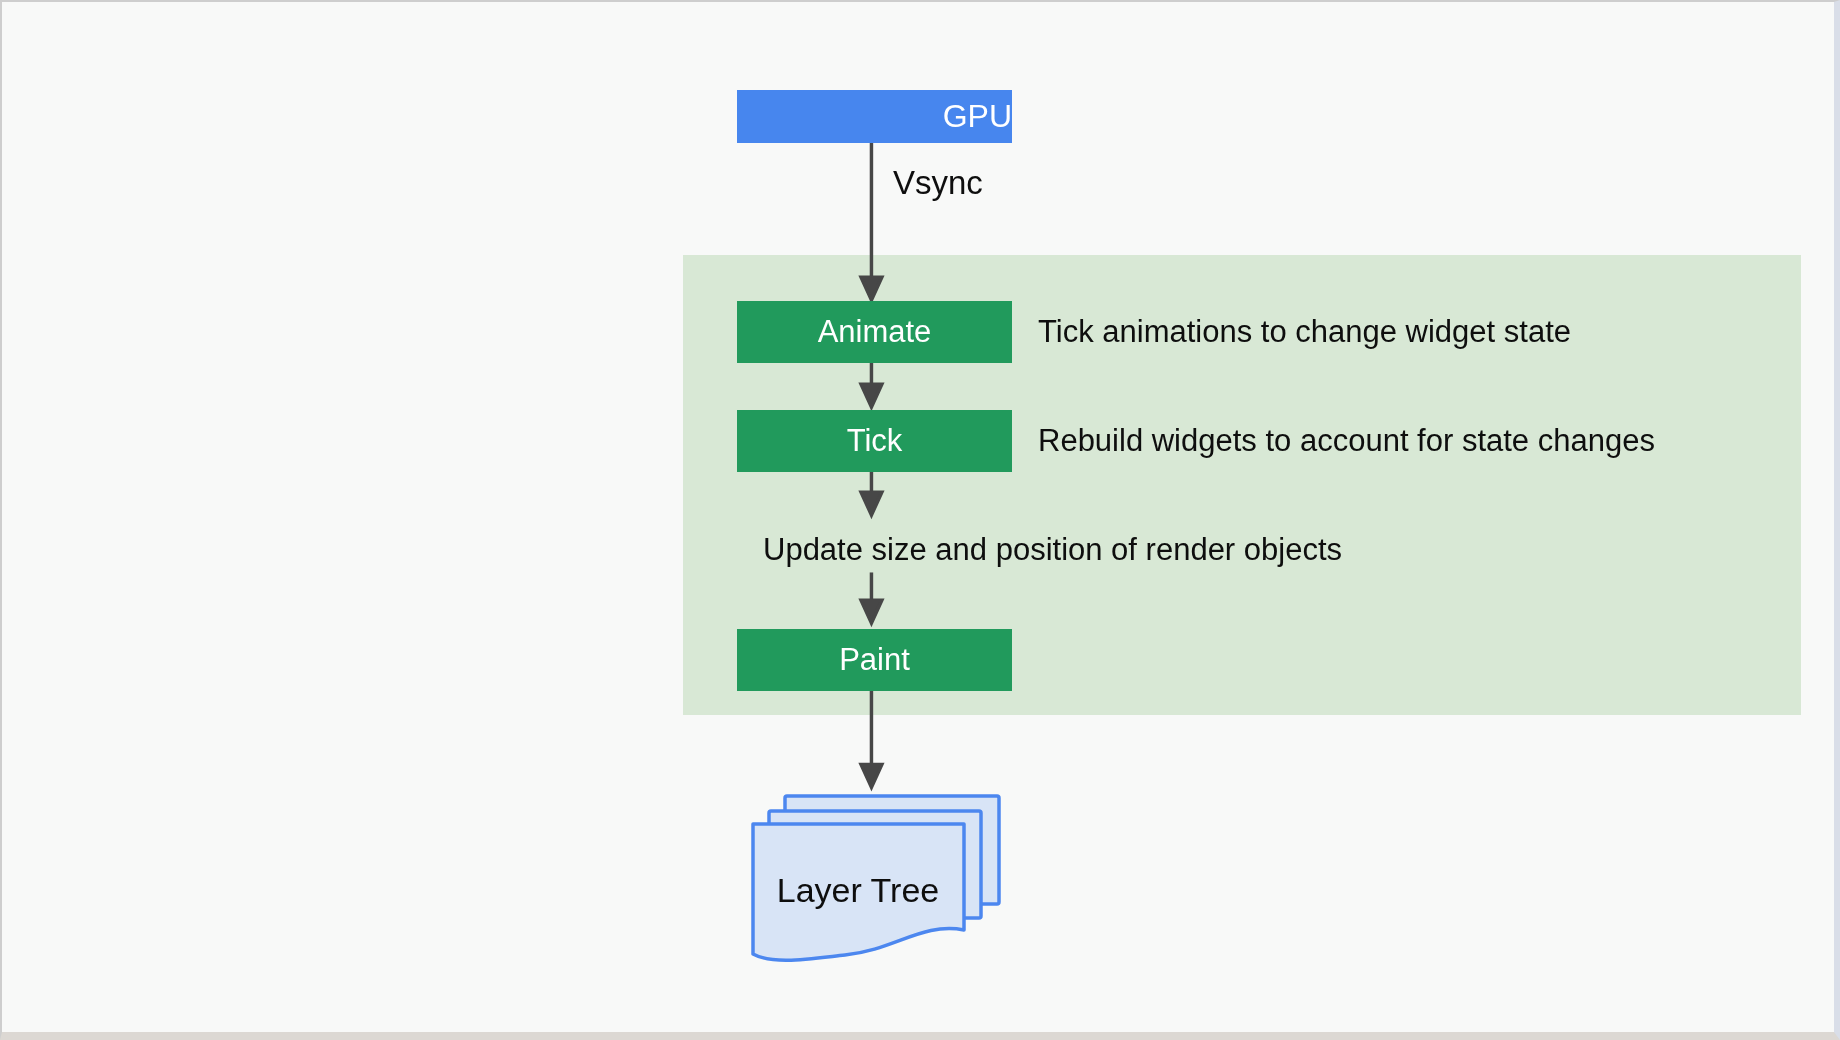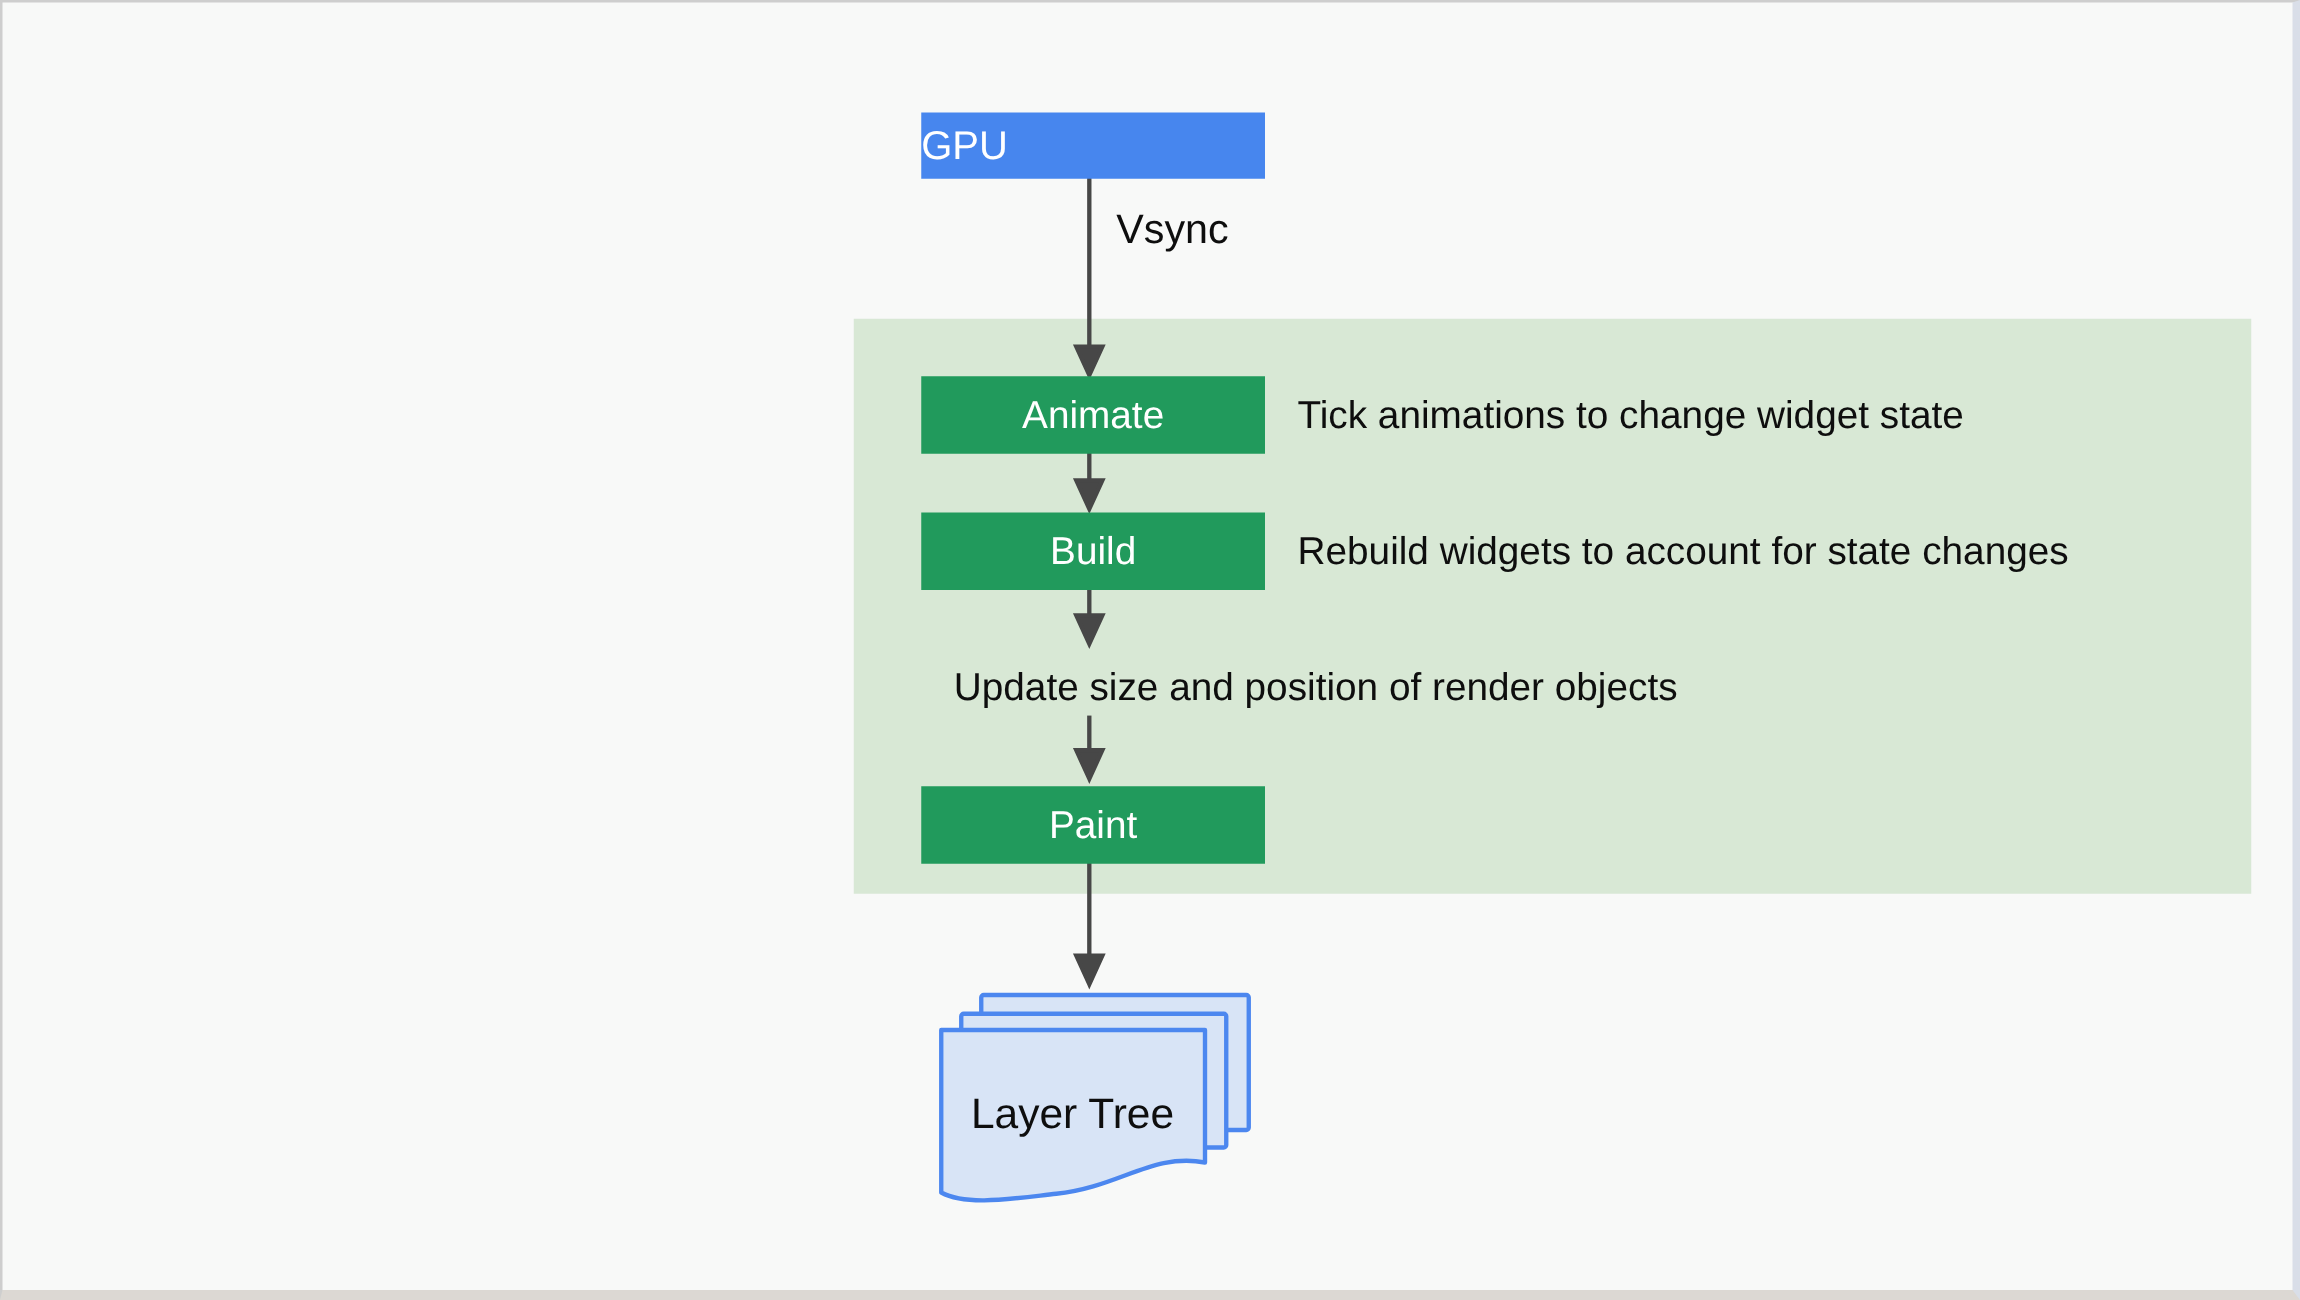--- a/index.html
+++ b/index.html
@@ -12,21 +12,21 @@
   .left-panel{position:absolute;left:0;top:0;width:656px;height:100%;
     background:#4786EE;box-shadow:7px 0 14px rgba(0,0,0,0.30);}
   .slide-title{position:absolute;left:58px;top:172px;margin:0;
     font-size:50px;font-weight:400;color:#ffffff;letter-spacing:0.5px;white-space:nowrap;}
   
   .diagram{position:absolute;inset:0;}
   .green-bg{position:absolute;left:681px;top:253px;width:1118px;height:460px;
     background:#D8E8D5;}
   .gpu-box{position:absolute;left:735px;top:88px;width:275px;height:53px;
     background:#4786EE;color:#ffffff;font-size:32px;
-    display:flex;align-items:center;justify-content:flex-start;}
+    display:flex;align-items:center;justify-content:flex-end;}
   .vsync-label{position:absolute;left:891px;top:162px;font-size:33px;color:#0e0e0e;}
   .arrows{position:absolute;inset:0;width:100%;height:100%;pointer-events:none;}
   .stage-row{position:absolute;left:735px;width:1060px;height:56px;
     display:flex;align-items:center;}
   .stage-row.r0{top:302px}.stage-row.r1{top:411px}.stage-row.r2{top:520px}.stage-row.r3{top:630px}
   .stage-box{width:275px;height:62px;flex:0 0 275px;background:#219A5C;color:#ffffff;
     font-size:31px;display:flex;align-items:center;justify-content:center;}
   .stage-desc{margin-left:26px;font-size:31px;color:#0e0e0e;white-space:nowrap;}
   .layer-tree{position:absolute;left:745px;top:788px;width:270px;height:185px;}
   .layer-tree text{font-family:"Liberation Sans", sans-serif;font-size:34px;fill:#0e0e0e;}
@@ -69,21 +69,21 @@
 
     <div class="stage-row r0">
       <div class="stage-box">
         <span>Animate</span>
       </div>
       <div class="stage-desc">Tick animations to change widget state</div>
     </div>
 
     <div class="stage-row r1">
       <div class="stage-box">
-        <span>Build</span>
+        <span>Tick</span>
       </div>
       <div class="stage-desc">Rebuild widgets to account for state changes</div>
     </div>
 
     <div class="stage-row r2">
       <div class="stage-desc">Update size and position of render objects</div>
     </div>
 
     <div class="stage-row r3">
       <div class="stage-box">

